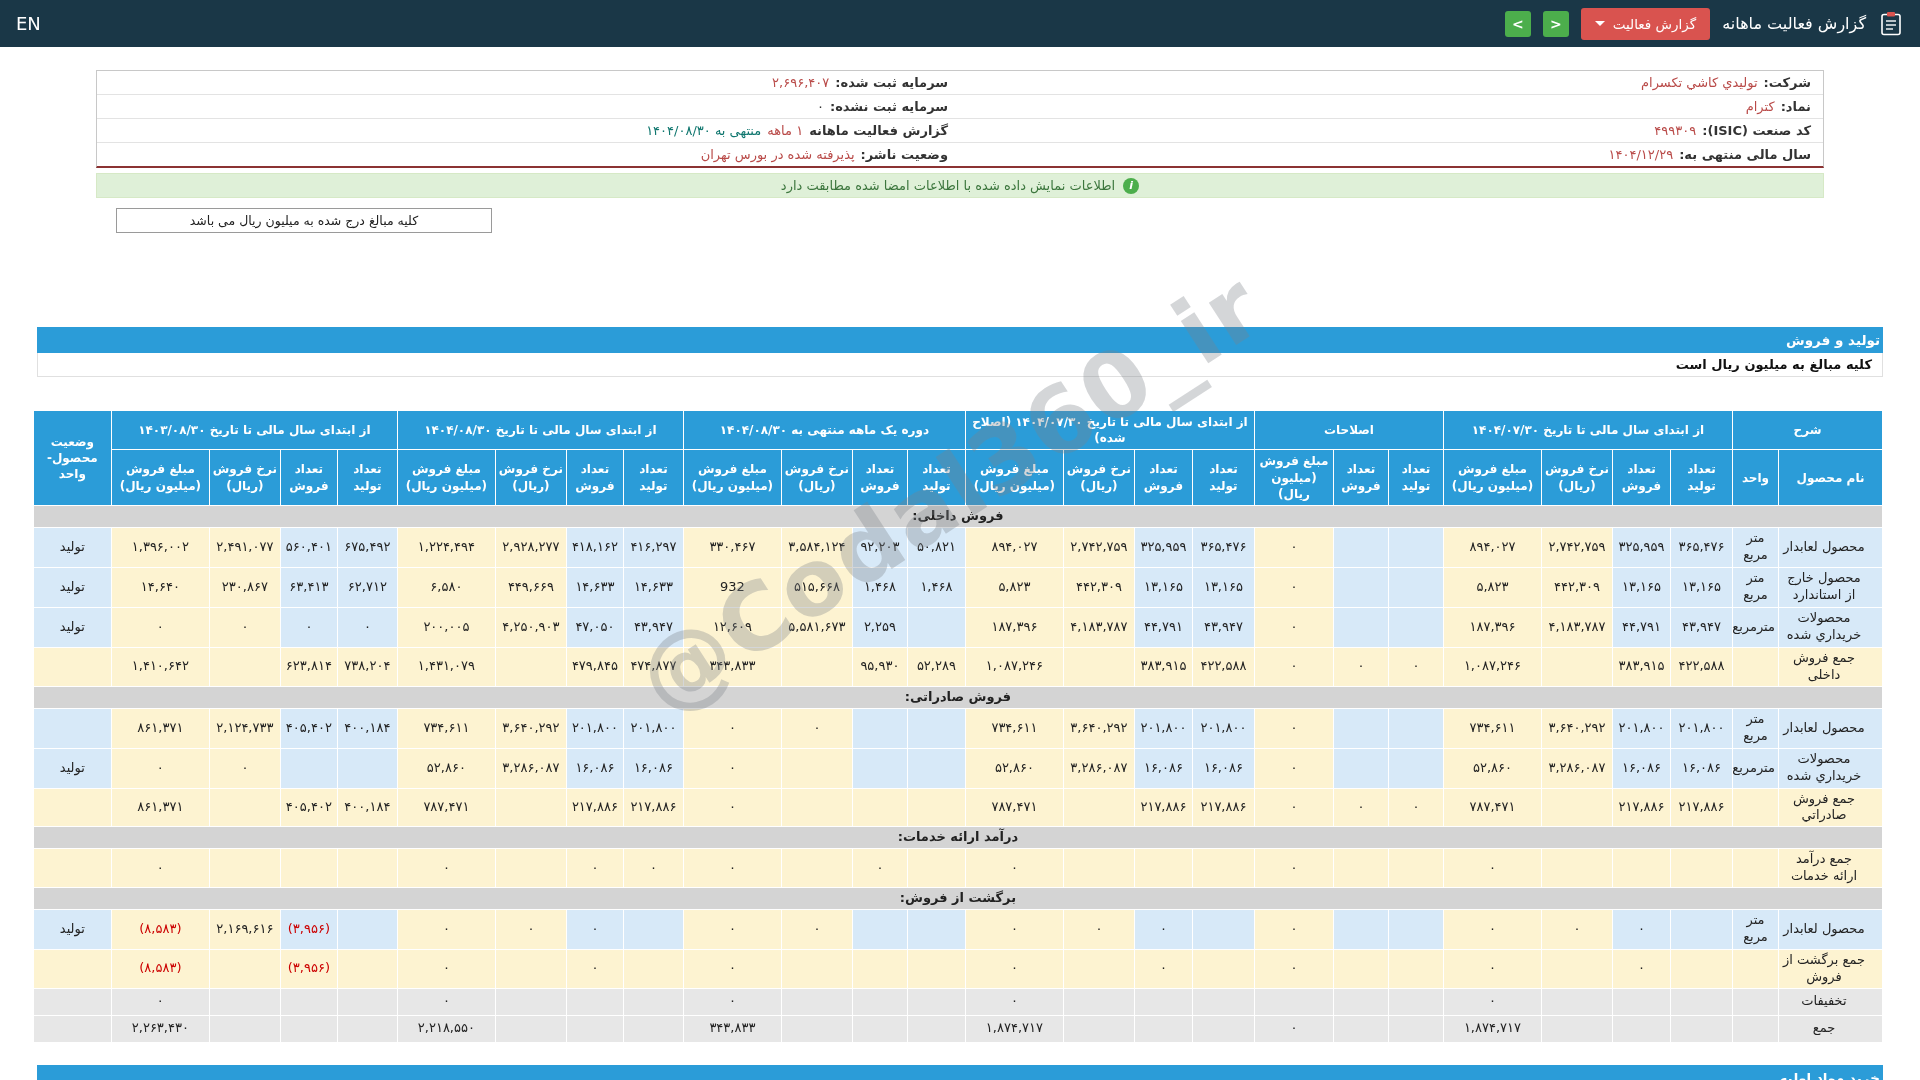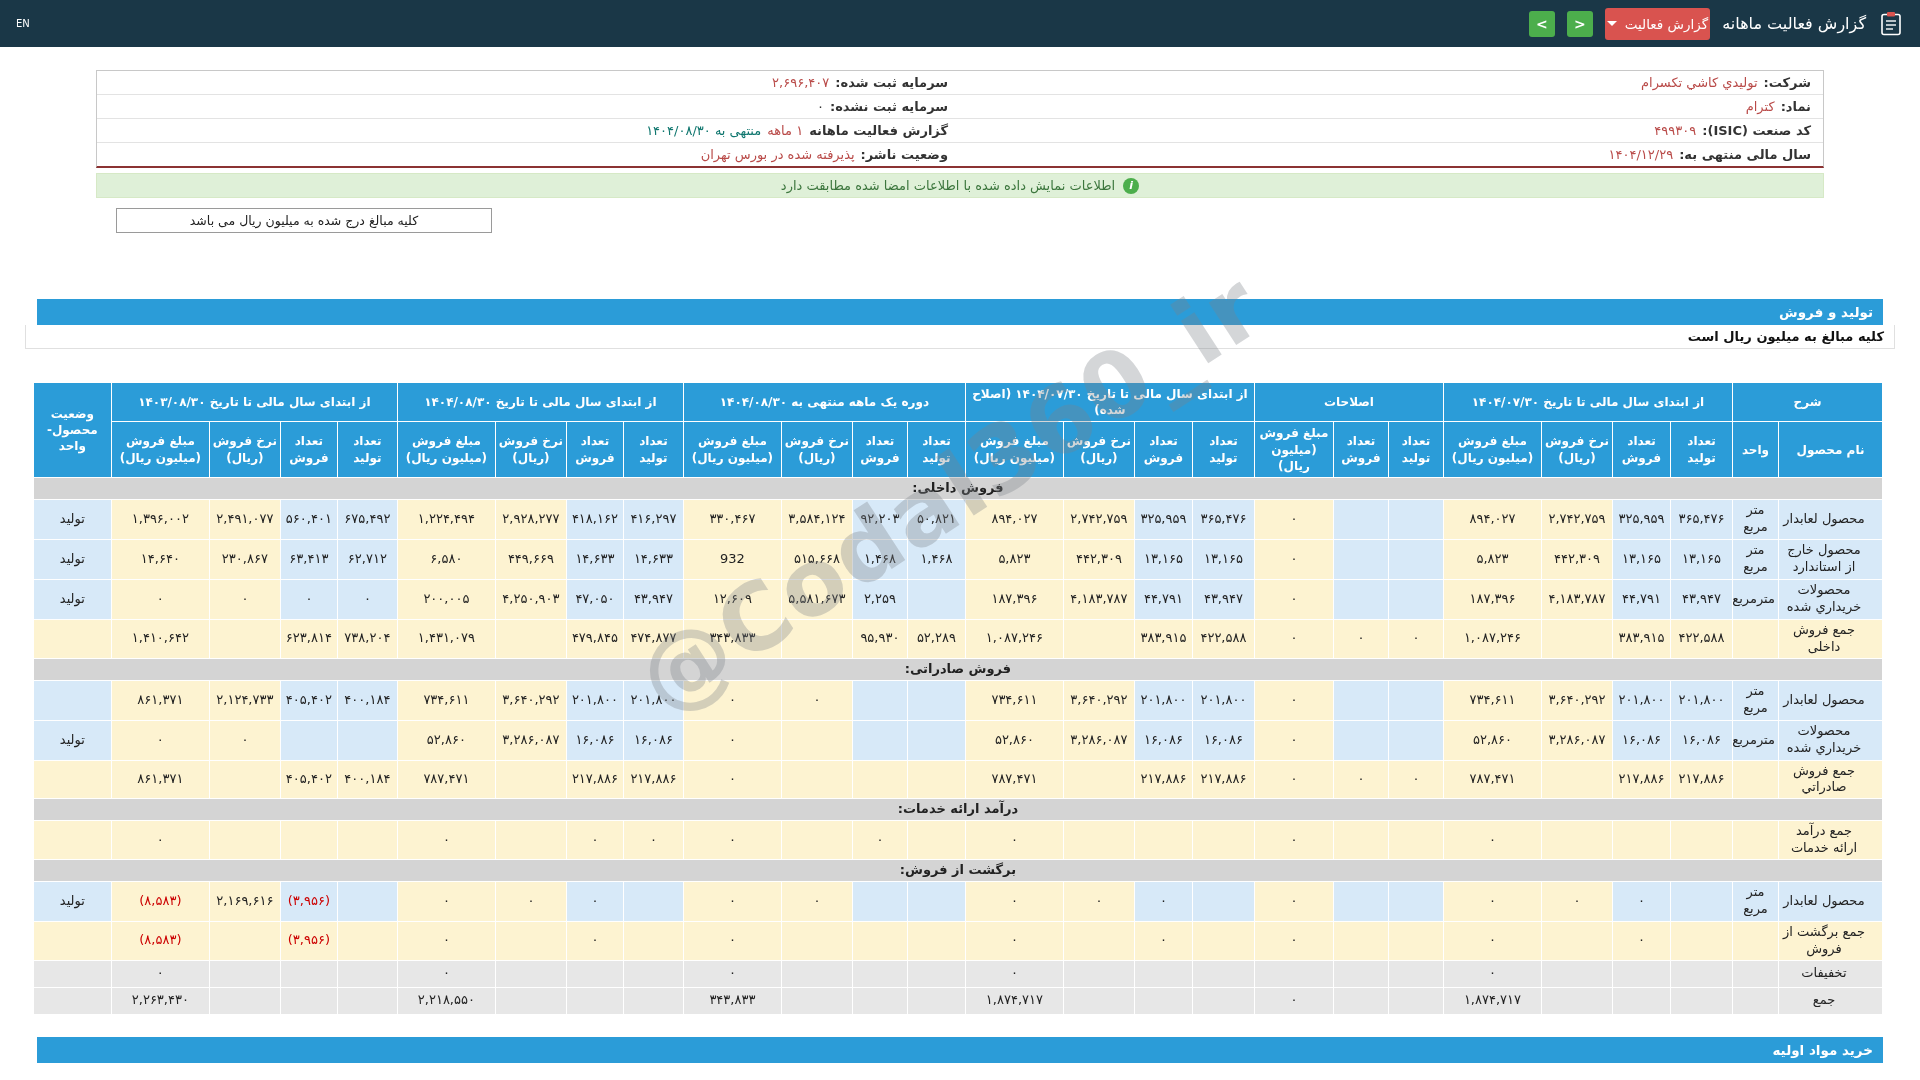--- a/index.html
+++ b/index.html
@@ -4,49 +4,49 @@
 <style>
   *{margin:0;padding:0;box-sizing:border-box}
   html,body{width:1920px;height:1080px;overflow:hidden;background:#fff;
     font-family:"DejaVu Sans","Liberation Sans",sans-serif;direction:rtl}
 
   
   .topbar{height:47px;background:#1a3747;display:flex;align-items:center;gap:12px;padding:0 16px;color:#fff}
   .app-icon{display:flex;align-items:center}
   .app-title{font-size:16px}
   .report-btn{display:flex;align-items:center;gap:8px;background:#d9534f;border:none;border-radius:3px;
-    color:#fff;font-size:13.5px;padding:8px 2px;font-family:inherit;cursor:pointer}
+    color:#fff;font-size:13.5px;padding:8px 14px;font-family:inherit;cursor:pointer}
   .caret{width:0;height:0;border-left:5px solid transparent;border-right:5px solid transparent;border-top:5px solid #fff;display:inline-block}
   .nav-btn{width:26px;height:26px;background:#4cae4c;border:none;border-radius:3px;color:#fff;font-weight:bold;
     font-size:14px;cursor:pointer;font-family:inherit;line-height:24px;text-align:center;padding:0}
-  .lang{margin-right:auto;color:#fff;font-size:10px;text-decoration:none;cursor:pointer}
+  .lang{margin-right:auto;color:#fff;font-size:18px;text-decoration:none;cursor:pointer}
 
   
   .info-box{margin:23px 96px 0;border:1px solid #c8c8c8;border-bottom:2px solid #8b3232}
   .info-row{display:grid;grid-template-columns:1fr 1fr;border-bottom:1px solid #e3e3e3}
   .info-row:last-child{border-bottom:none}
   .info-cell{padding:3px 12px;font-size:13px;display:flex;align-items:center;gap:6px;min-height:23px}
   .ilabel{font-weight:bold;color:#333;white-space:nowrap}
   .ival{color:#b94a48}
   .ival.dark{color:#333}
   a.ival{text-decoration:none;cursor:pointer}
   .isuffix{color:#0f766e}
 
   .notice{margin:5px 96px 0;background:#dff0d8;border:1px solid #d6e9c6;color:#3c763d;display:flex;
     align-items:center;justify-content:center;gap:8px;height:25px;font-size:13px}
   .info-icon{width:16px;height:16px;border-radius:50%;background:#4cae4c;color:#fff;font-size:11px;
     font-weight:bold;line-height:16px;text-align:center;font-style:italic;flex:0 0 auto}
 
   .amount-note{margin:10px auto 8px 116px;width:376px;border:1px solid #9a9a9a;text-align:center;
     font-size:12.5px;color:#222;padding:4px 6px}
 
-  .section-bar{margin:66px 37px 0;background:#2b9cd8;color:#fff;font-weight:bold;font-size:13.5px;
-    padding:5px 10px;min-height:26px}
+  .section-bar{margin:94px 37px 0;background:#2b9cd8;color:#fff;font-weight:bold;font-size:13.5px;
+    padding:5px 3px;min-height:26px}
   .section-bar.second{margin-top:22px}
-  .section-sub{margin:0 25px;border:1px solid #e0e0e0;border-top:none;font-weight:bold;font-size:13px;
+  .section-sub{margin:0 37px;border:1px solid #e0e0e0;border-top:none;font-weight:bold;font-size:13px;
     color:#111;padding:4px 10px;background:#fff}
 
   .table-wrap{margin:33px 37px 0;position:relative}
   .tbl{border-collapse:collapse;table-layout:fixed;width:1846px;direction:rtl}
   .tbl th{background:#2b9cd8;color:#fff;font-weight:bold;font-size:12px;border:1px solid #fff;
     padding:3px 2px;text-align:center;vertical-align:middle;line-height:1.35}
   .tbl td{border:1px solid #fff;font-size:13px;color:#222;text-align:center;vertical-align:middle;
     padding:2px 3px;line-height:1.3}
   .c-blue{background:#d7e9f8}
   .c-cream{background:#fdf3d1}

